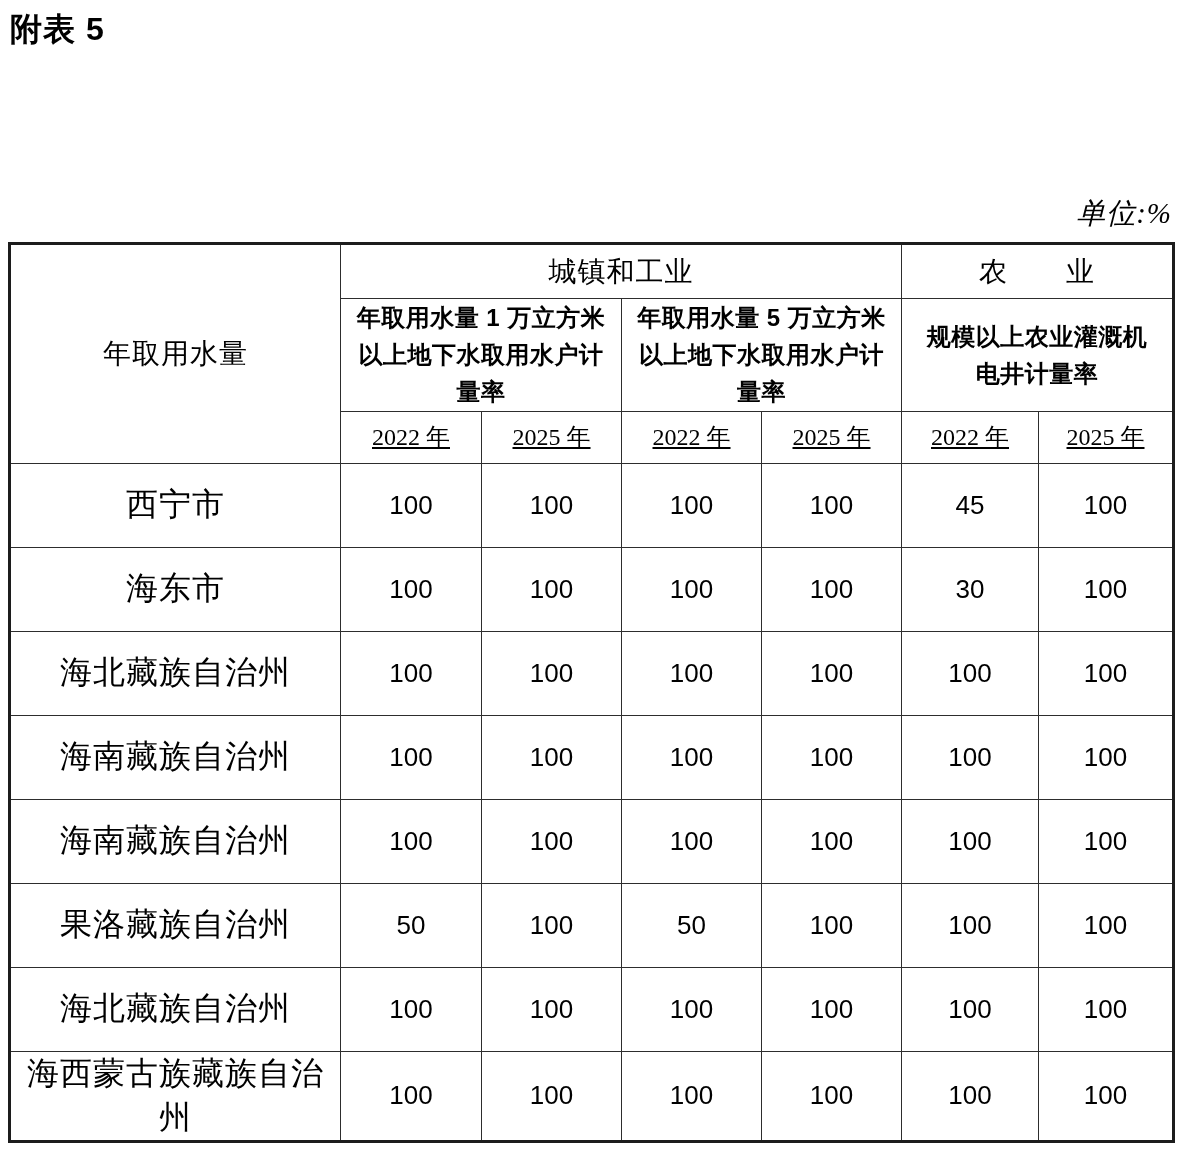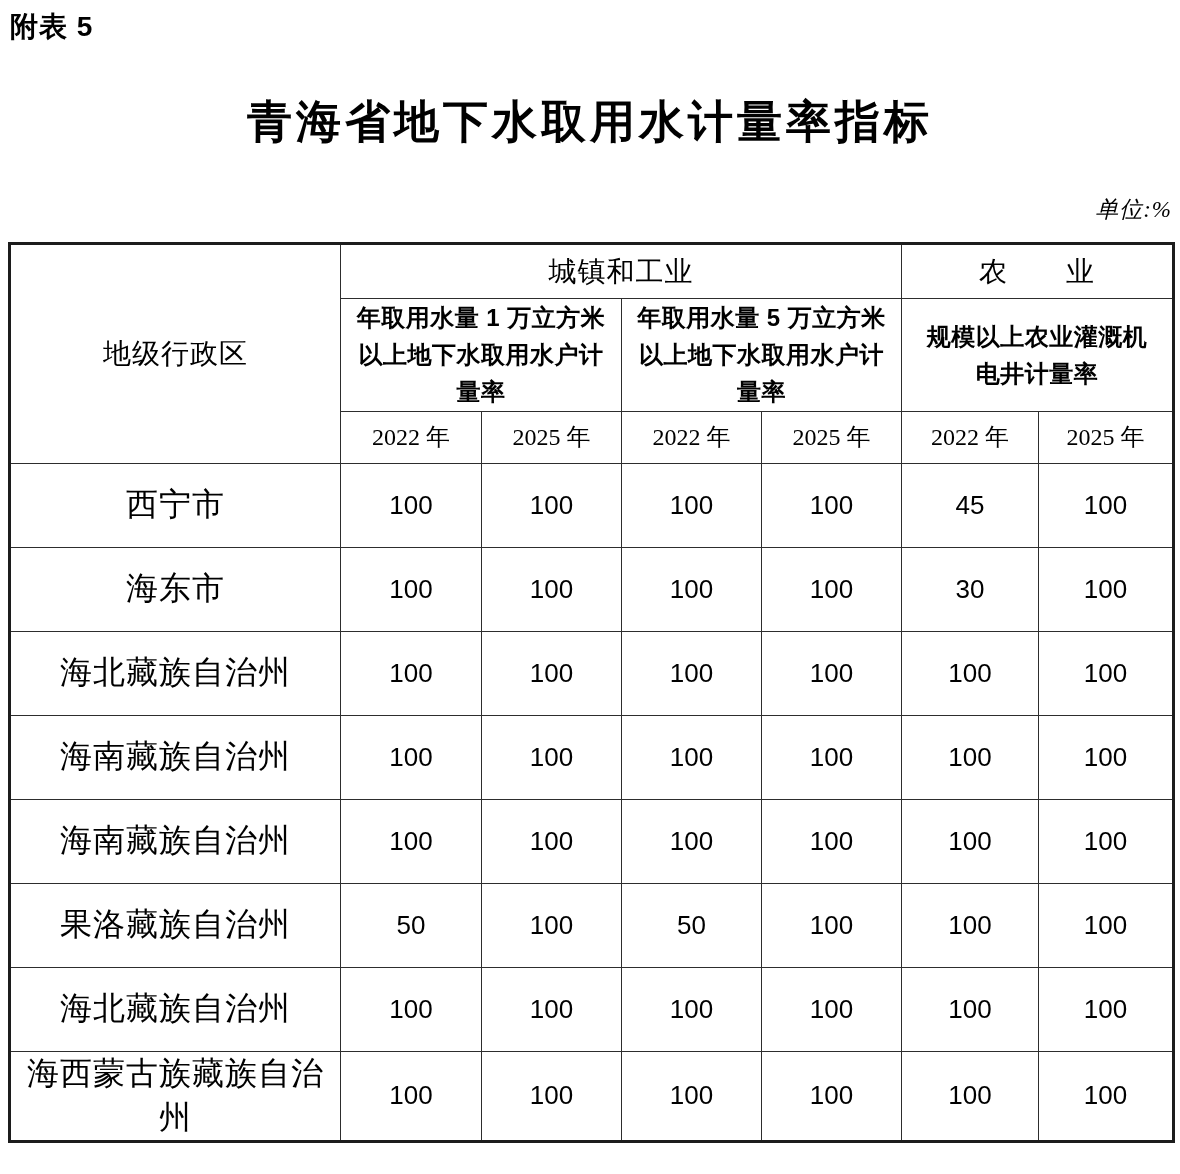--- a/index.html
+++ b/index.html
@@ -11,39 +11,39 @@
     color: #000;
     overflow: hidden;
   }
   .page { width: 1180px; height: 1174px; position: relative; }
 
   .doc-label {
     position: absolute;
     left: 10px; top: 8px;
     font-family: "Liberation Sans", sans-serif;
     font-weight: 600;
-    font-size: 28px;
+    font-size: 32px;
     letter-spacing: 1px;
   }
   .doc-title {
     position: absolute;
     left: 0; top: 92px;
     width: 1180px;
     text-align: center;
     font-family: "Liberation Serif", serif;
     font-weight: 700;
     font-size: 45px;
     letter-spacing: 4px;
   }
   .unit-note {
     position: absolute;
     right: 8px; top: 194px;
     font-family: "Liberation Serif", serif;
     font-style: italic;
-    font-size: 23px;
+    font-size: 29px;
     letter-spacing: 1px;
   }
 
   table.rate-table {
     position: absolute;
     left: 8px; top: 242px;
     width: 1164px;
     border-collapse: collapse;
     table-layout: fixed;
     border: 3px solid #1c1c1c;
@@ -51,21 +51,21 @@
   .rate-table th, .rate-table td {
     border: 1.4px solid #2d2d2d;
     text-align: center;
     vertical-align: middle;
     background: #fff;
     font-weight: normal;
   }
   
   tr.group-row { height: 55px; }
   tr.sub-row   { height: 104px; }
-  tr.year-row  { height: 52px; }
+  tr.year-row  { height: 52px; text-decoration: underline; }
   tr.data-row  { height: 84px; }
 
   .hd-sans {
     font-family: "Liberation Sans", sans-serif;
     font-weight: 700;
     font-size: 28px;
     letter-spacing: 1px;
   }
   th.sub-head {
     font-family: "Liberation Sans", sans-serif;
@@ -89,38 +89,37 @@
     font-size: 26px;
   }
 </style>
 </head>
 <body>
 
 <div class="page">
 
   <div class="doc-label">附表 5</div>
 
-  <div class="doc-title">青海省地下水取用水计量率指标</div>
 
   <div class="unit-note">单位:%</div>
 
   <table class="rate-table">
     <colgroup>
       <col style="width:331px">
       <col style="width:141px">
       <col style="width:140px">
       <col style="width:140px">
       <col style="width:140px">
       <col style="width:137px">
       <col style="width:135px">
     </colgroup>
 
     <tbody>
         <tr class="group-row">
-      <th class="hd-sans" rowspan="3">地级行政区</th>
+      <th class="hd-sans" rowspan="3">年取用水量</th>
       <th class="hd-sans" colspan="4">城镇和工业</th>
       <th class="hd-sans" colspan="2">农　　业</th>
     </tr>
 
     <tr class="sub-row">
       <th class="sub-head" colspan="2">年取用水量 1 万立方米以上地下水取用水户计量率</th>
       <th class="sub-head" colspan="2">年取用水量 5 万立方米以上地下水取用水户计量率</th>
       <th class="sub-head" colspan="2">规模以上农业灌溉机电井计量率</th>
     </tr>
 

